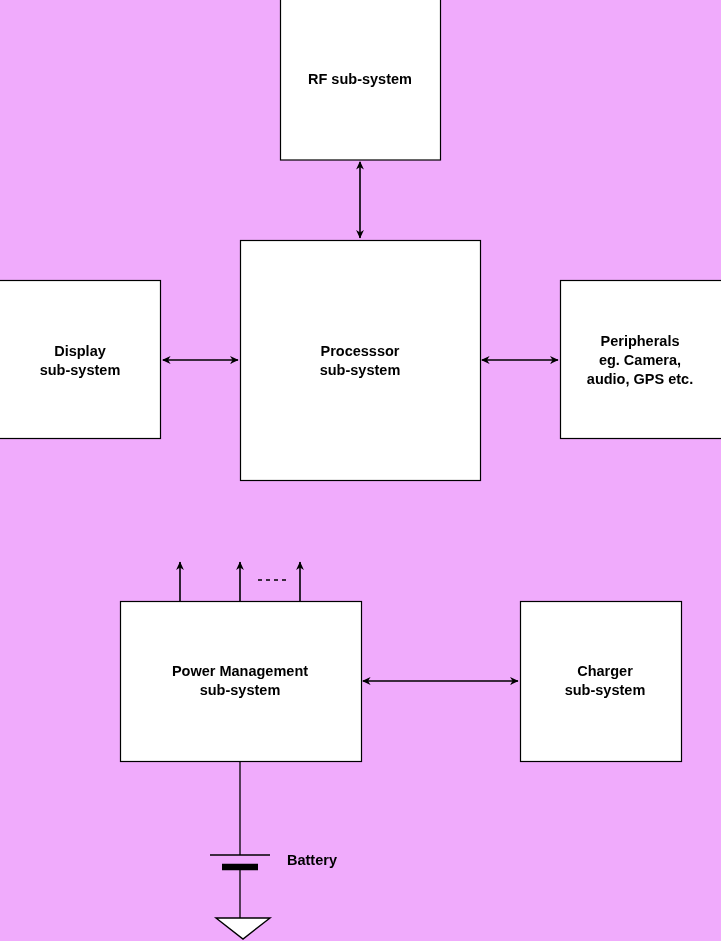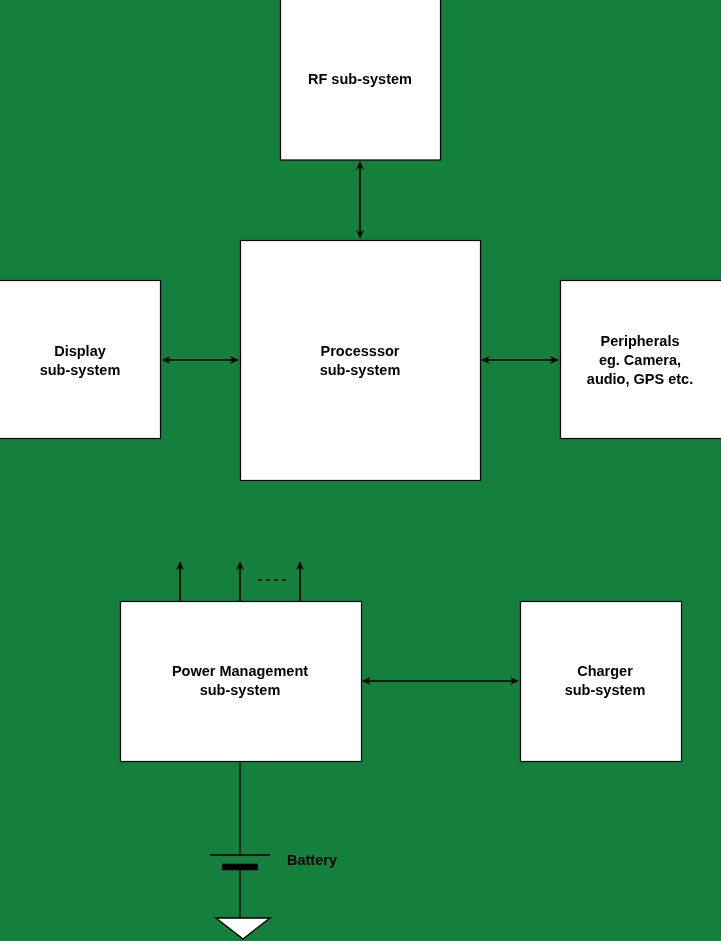--- a/index.html
+++ b/index.html
@@ -8,21 +8,21 @@
     padding: 0;
     background: #ffffff;
   }
   body {
     font-family: "Liberation Sans", sans-serif;
   }
   #canvas {
     position: relative;
     width: 721px;
     height: 941px;
-    background: #15803d;
+    background: #f0abfc;
     overflow: hidden;
   }
   #canvas svg {
     position: absolute;
     top: 0;
     left: 0;
     width: 721px;
     height: 941px;
     display: block;
   }

